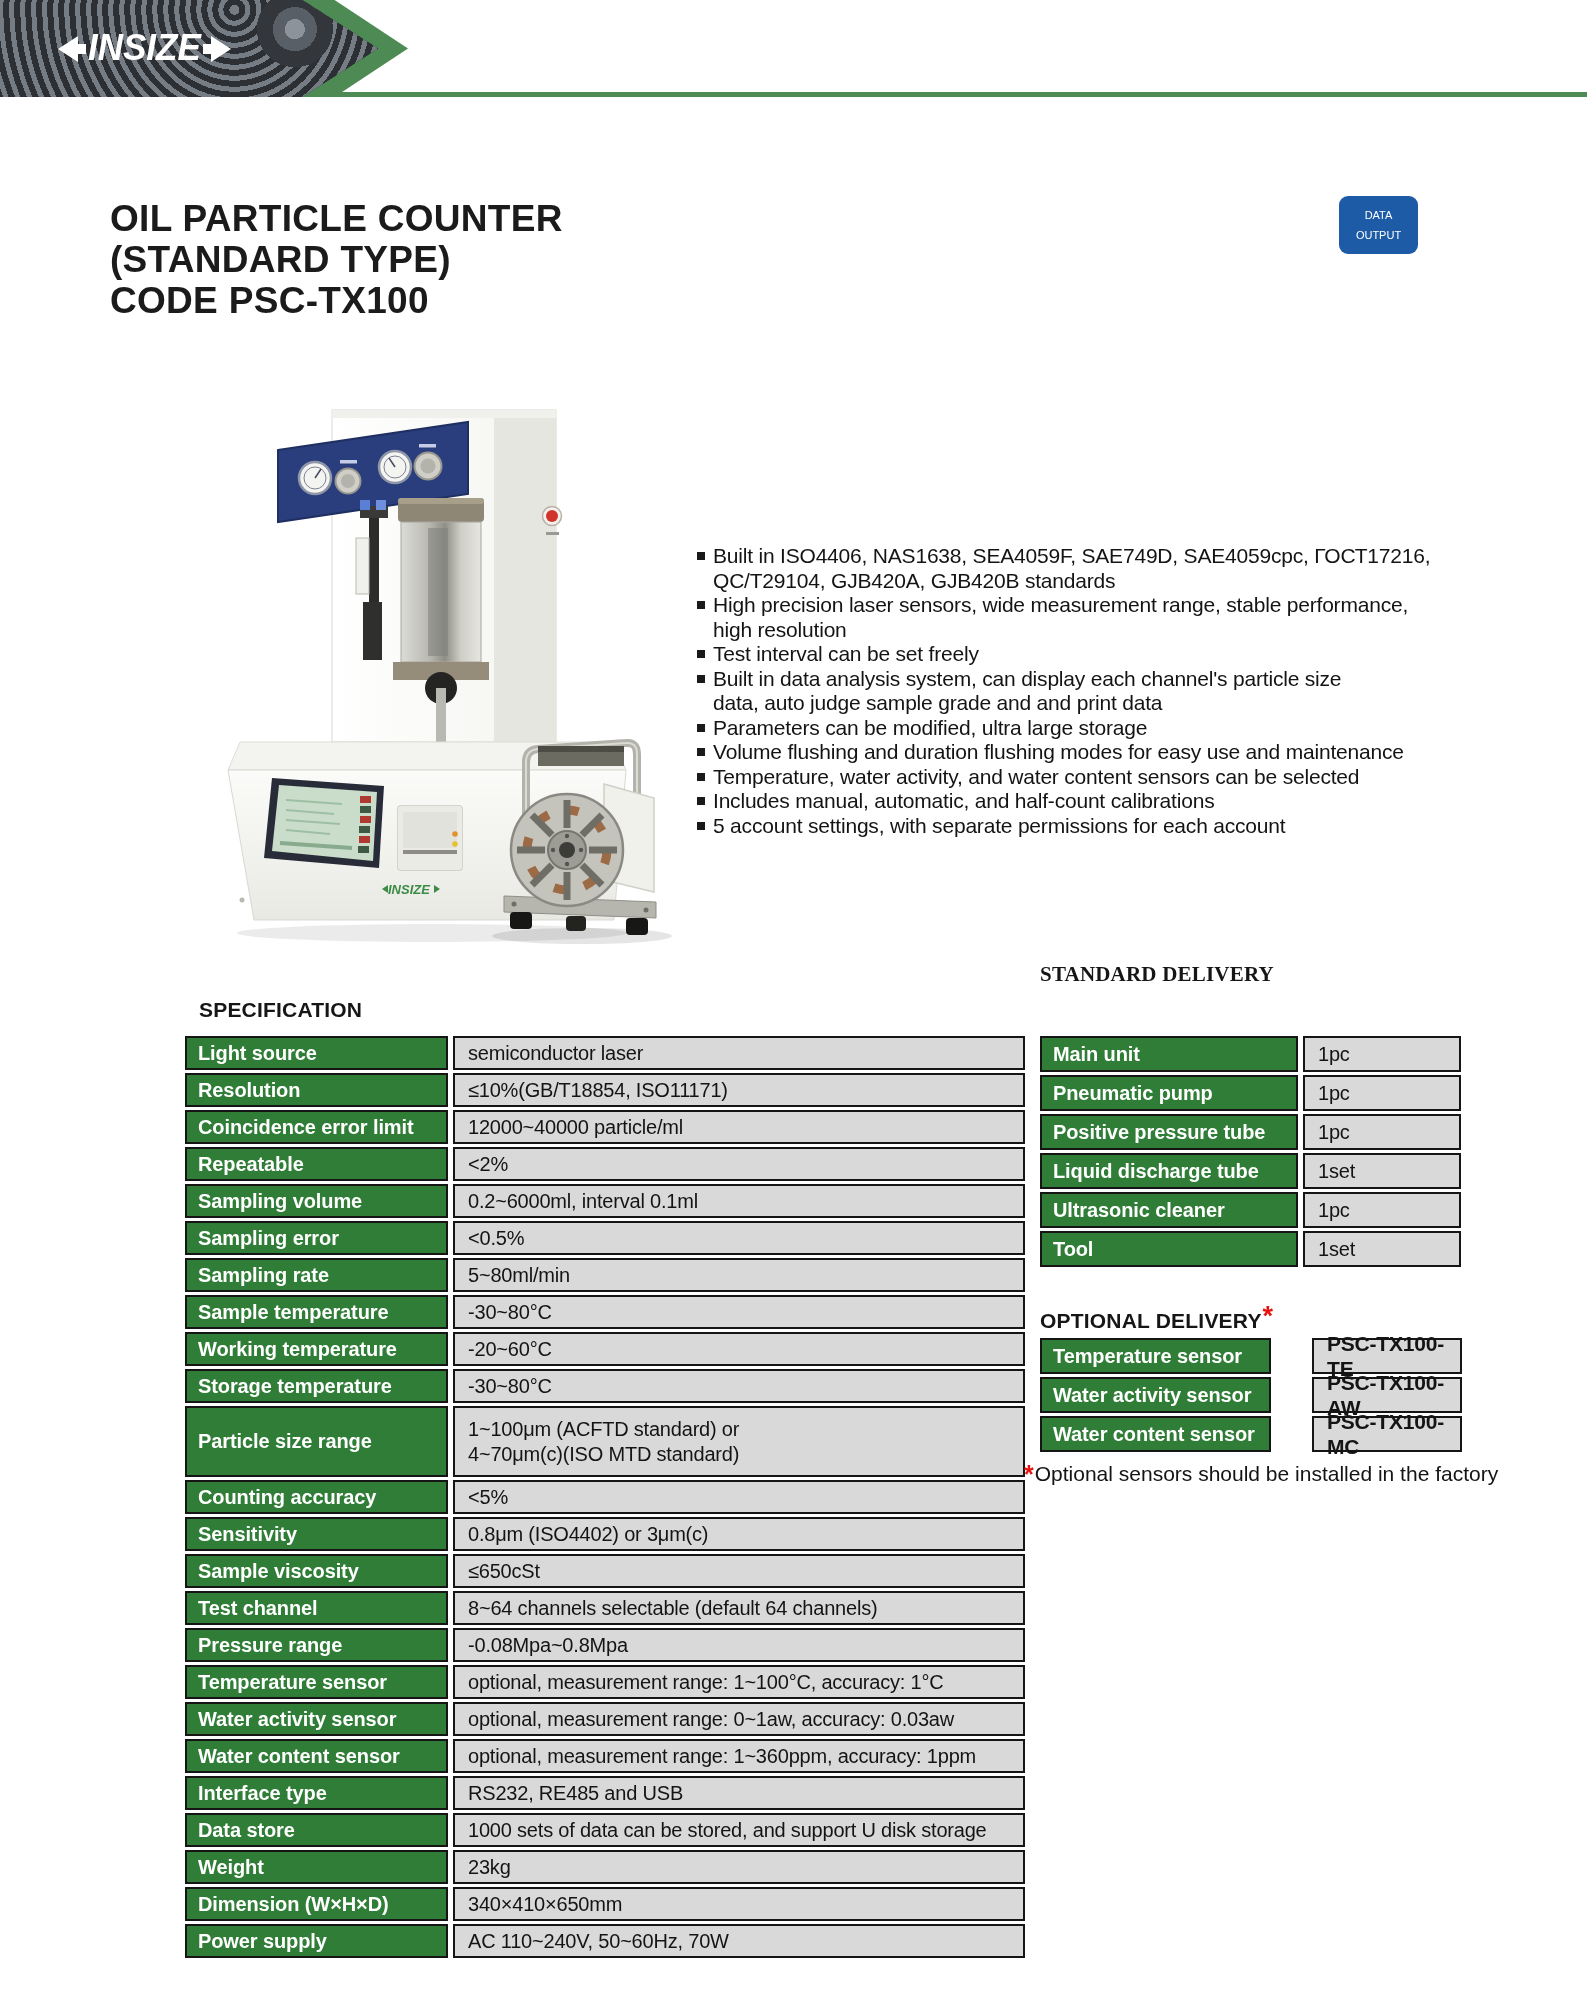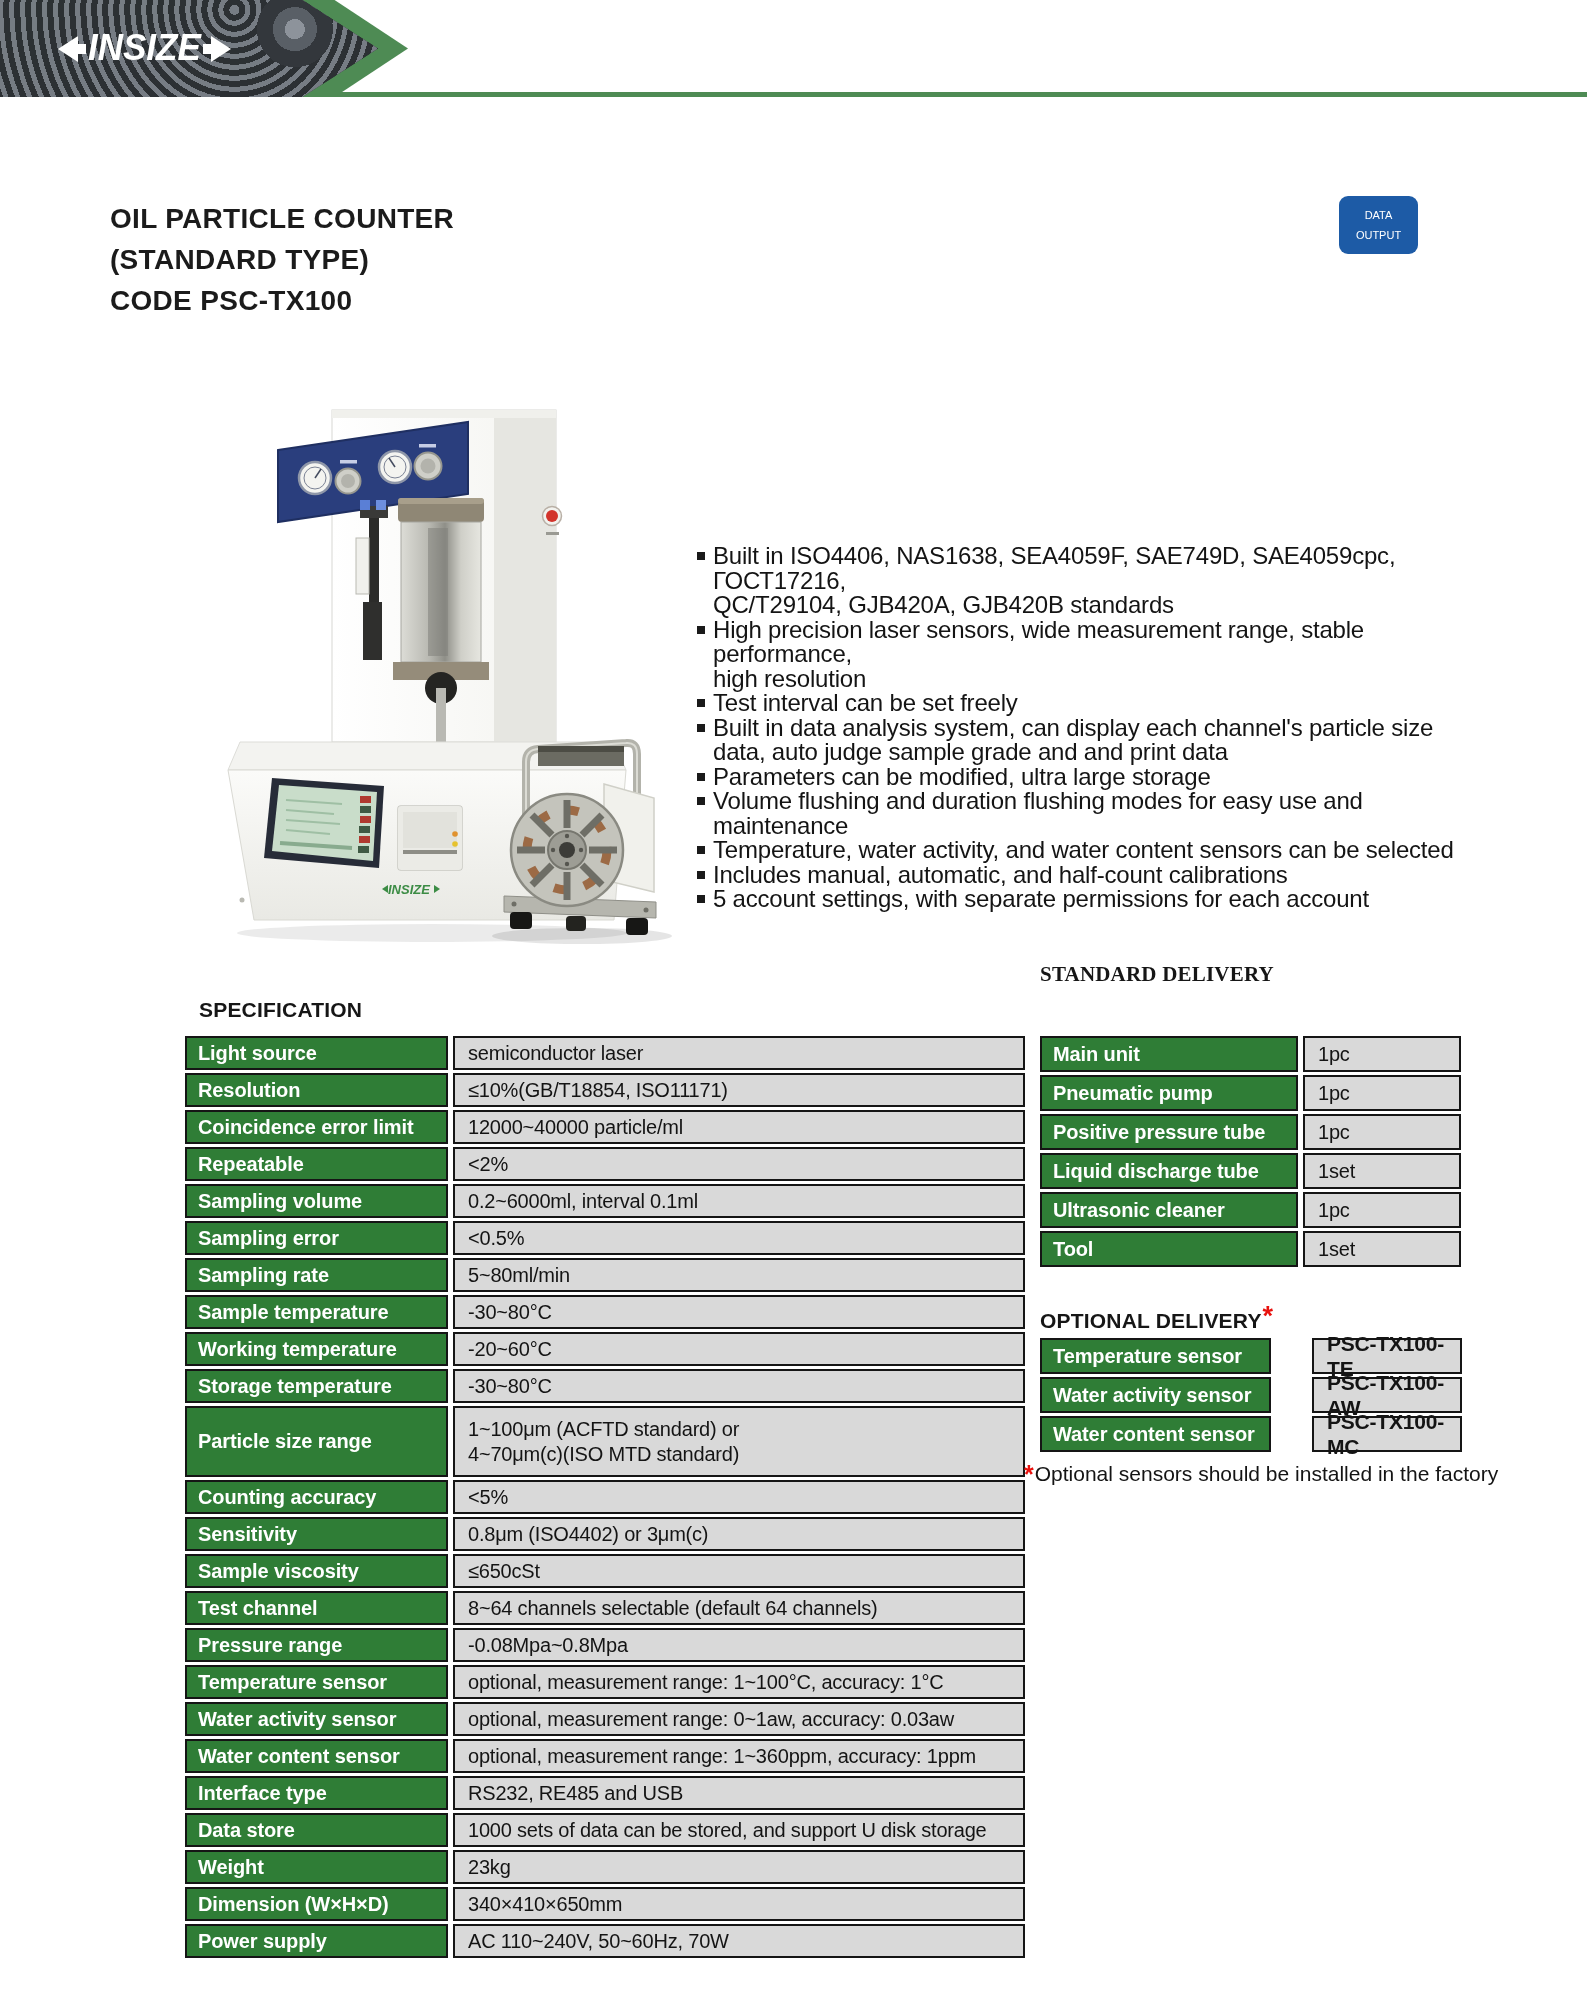--- a/index.html
+++ b/index.html
@@ -28,32 +28,32 @@
   .logo { display:flex; align-items:center; margin-left:58px; }
   .logo .tri-l { width:0; height:0; border-top:13px solid transparent; border-bottom:13px solid transparent; border-right:20px solid #fff; }
   .logo .tri-r { width:0; height:0; border-top:13px solid transparent; border-bottom:13px solid transparent; border-left:20px solid #fff; }
   .logo .bar { width:8px; height:10px; background:#fff; }
   .logo-text {
     color:#fff; font-weight:bold; font-style:italic; font-size:35px; letter-spacing:0px;
     transform:scaleY(1.05); padding:0 2px 4px 2px;
   }
 
   
-  .title-block { position:absolute; left:110px; top:198px; font-size:28px; font-weight:bold; line-height:41px; color:#1b1b1b; letter-spacing:0.3px; }
+  .title-block { position:absolute; left:110px; top:198px; font-size:37px; font-weight:bold; line-height:41px; color:#1b1b1b; letter-spacing:0.3px; }
 
   
   .badge {
     position:absolute; left:1339px; top:196px; width:79px; height:58px; background:#1d5ba6;
     border-radius:9px; color:#fff; font-size:11px; line-height:20px;
     display:flex; flex-direction:column; align-items:center; justify-content:center; text-align:center;
   }
 
   
   .features { position:absolute; left:697px; top:544px; width:784px; list-style:none; }
-  .features li { display:flex; align-items:flex-start; font-size:24px; line-height:24.5px; color:#141414; }
+  .features li { display:flex; align-items:flex-start; font-size:21px; line-height:24.5px; color:#141414; }
   .features .sq { flex:none; width:8px; height:8px; background:#1a1a1a; margin:8px 8px 0 0; }
   .features .ftext { white-space:pre-line; letter-spacing:-0.2px; }
 
   
   .sec-h { position:absolute; font-size:21px; font-weight:bold; color:#161616; letter-spacing:0.2px; }
 
   
   .grid { position:absolute; display:grid; column-gap:5px; row-gap:3px; }
   .cell { border:2px solid #151515; display:flex; align-items:center; font-size:20px; }
   .cell.label { background:#2f7d36; color:#ffffff; font-weight:bold; padding-left:11px; letter-spacing:-0.1px; }

